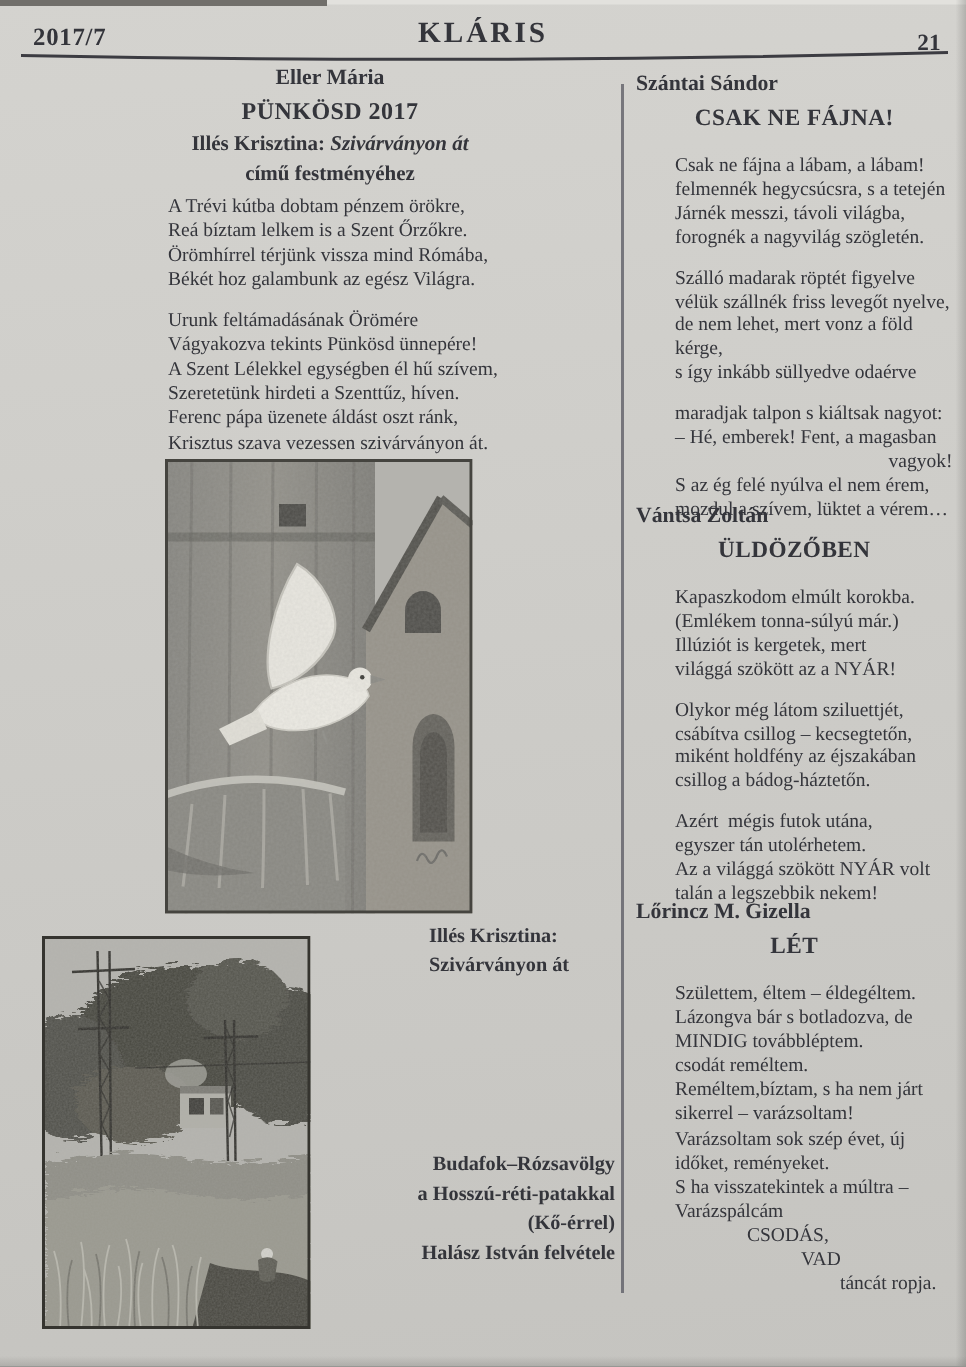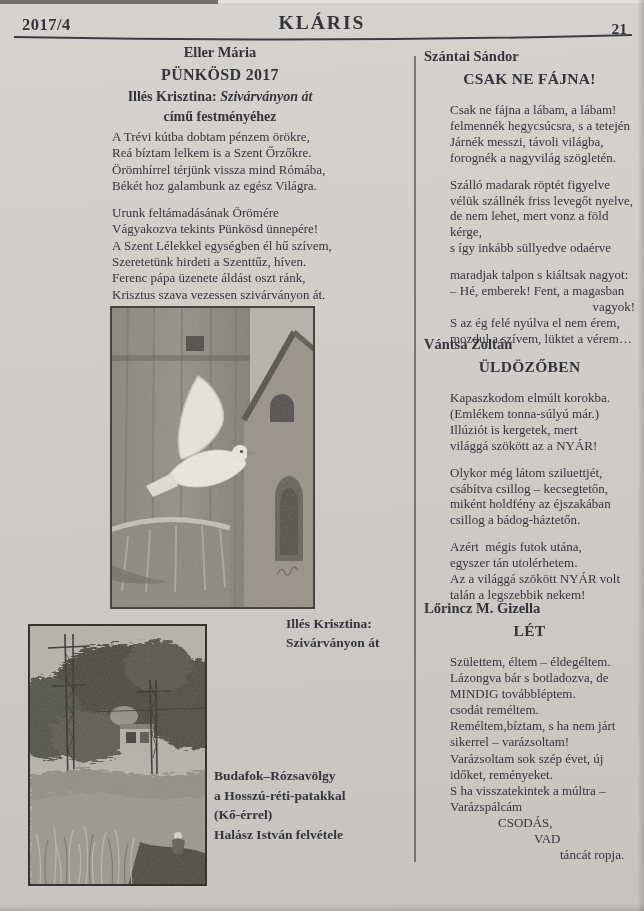--- a/index.html
+++ b/index.html
@@ -31,41 +31,41 @@
   
   #p1-head{position:absolute;left:40px;top:42px;width:360px;text-align:center;}
   #p1-head .poem-title{font-size:16px;}
   .p1-subtitle{font-weight:bold;font-size:14px;line-height:18px;margin-top:2px;}
   .p1-subtitle:first-of-type{margin-top:5px;}
   #p1-body{position:absolute;left:112px;top:129px;width:292px;font-size:13px;line-height:16.3px;}
 
   #painting{position:absolute;left:110px;top:306px;width:205px;height:303px;}
   #caption1{position:absolute;left:286px;top:614px;width:125px;font-weight:bold;font-size:13.5px;line-height:19px;}
   #photo{position:absolute;left:28px;top:624px;width:179px;height:262px;}
-  #caption2{position:absolute;left:214px;top:766px;width:196px;font-weight:bold;font-size:13.5px;line-height:19.5px;}
+  #caption2{position:absolute;left:214px;top:766px;width:196px;font-weight:bold;font-size:13.5px;line-height:19.5px;text-align:right;}
 
   
   .r-poem{position:absolute;left:424px;width:211px;}
   #poem2{top:46px;}
   #poem3{top:334px;}
   #poem4{top:598px;}
   .r-poem .poem-body{margin-top:12px;font-size:13px;line-height:15.9px;padding-left:2px;margin-left:24px;}
   #poem4 .poem-body{line-height:16.1px;}
 </style>
 </head>
 <body>
 
 <div class="page">
 
   <div class="edge-top"></div>
   <div class="edge-top2"></div>
   <div class="edge-right"></div>
   <div class="edge-bottom"></div>
 
-  <div class="issue">2017/4</div>
+  <div class="issue">2017/7</div>
   <div class="magazine">KLÁRIS</div>
   <div class="pagenum">21</div>
   <svg class="header-rule" width="618" height="10" viewBox="0 0 618 10">
     <path d="M0,4 Q310,10 618,2" stroke="#3c3c42" stroke-width="2" fill="none"></path>
   </svg>
 
   <div class="divider"></div>
 
   <div id="p1-head">
     <div class="poem-author">Eller Mária</div>

